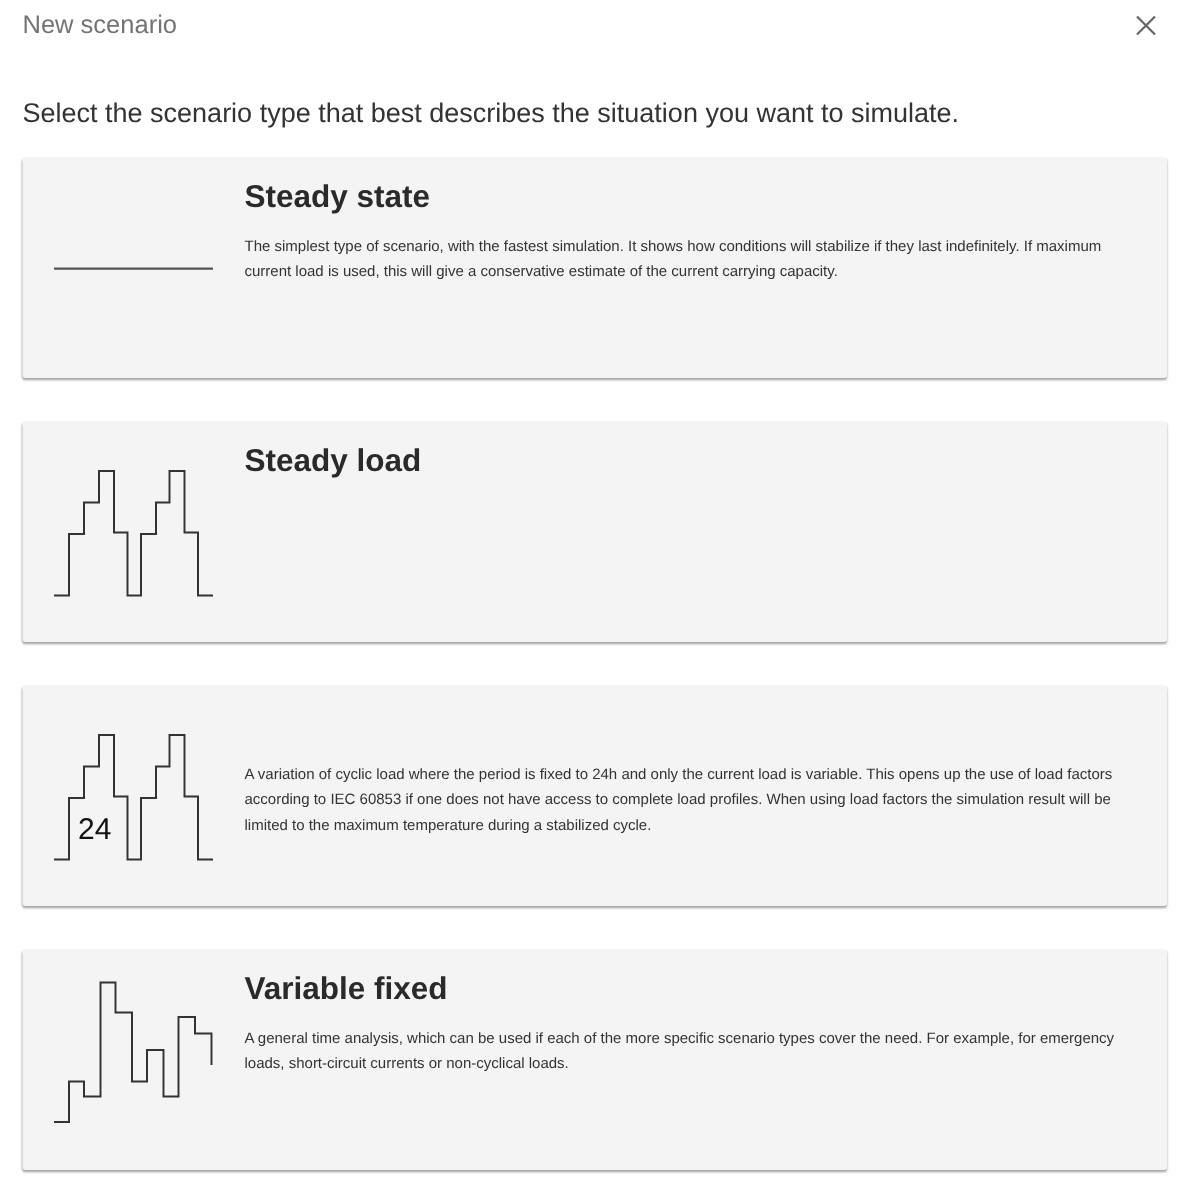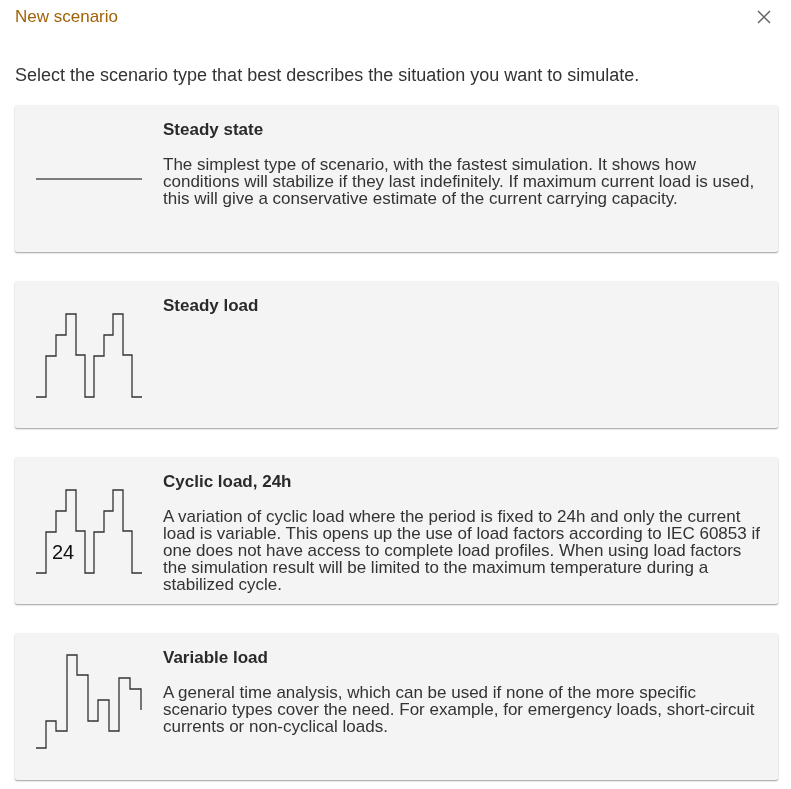--- a/index.html
+++ b/index.html
@@ -1,24 +1,24 @@
 <!DOCTYPE html>
 <html><head>
 <meta charset="utf-8">
 <style>
   html, body { margin:0; padding:0; background:#ffffff; }
   body { width:791px; height:789px; position:relative; overflow:hidden; font-family:"Liberation Sans", sans-serif; color:#212121; }
-  .title { position:absolute; left:15px; top:7px; font-size:17px; color:#a16207;text-align:center; }
+  .title { position:absolute; left:15px; top:7px; font-size:17px; color:#737373;text-align:center; }
   .close { position:absolute; left:755px; top:8px; width:18px; height:18px; cursor:pointer; }
   .subtitle { position:absolute; left:15px; top:65px; font-size:18px; color:#333; }
   .card { position:absolute; left:15px; width:763px; height:147px; background:#f4f4f4;
           box-shadow:0 1px 2px rgba(0,0,0,0.28), 0 1px 1px rgba(0,0,0,0.12); border-radius:2px; cursor:pointer; }
   .card .icon { position:absolute; left:20px; top:14px; width:108px; height:120px; }
-  .card h3 { position:absolute; left:148px; top:15px; margin:0; font-size:17px; font-weight:bold; color:#2a2a2a; }
-  .card p { position:absolute; left:148px; top:51px; margin:0; width:600px; font-size:17px; line-height:17px; color:#333; }
+  .card h3 { position:absolute; left:148px; top:15px; margin:0; font-size:21px; font-weight:bold; color:#2a2a2a; }
+  .card p { position:absolute; left:148px; top:51px; margin:0; width:600px; font-size:10px; line-height:17px; color:#333; }
 </style>
 </head>
 <body>
 
 <div>
   <div class="title">New scenario</div>
   <svg class="close" viewBox="0 0 18 18">
     <path d="M3 3 L15 15 M15 3 L3 15" stroke="#666" stroke-width="1.5" fill="none"></path>
   </svg>
   <div class="subtitle">Select the scenario type that best describes the situation you want to simulate.</div>
@@ -36,24 +36,23 @@
       <polyline fill="none" stroke="#333" stroke-width="1.3" points="1,102 11,102 11,61 21,61 21,40 31,40 31,19 41,19 41,60 50,60 50,102 59,102 59,61 69,61 69,40 78,40 78,19 88,19 88,60 97,60 97,102 107,102"></polyline>
     </svg>
     <h3>Steady load</h3>
   </div>
 
   <div class="card" style="top:457px">
     <svg class="icon" viewBox="0 0 108 120">
       <polyline fill="none" stroke="#333" stroke-width="1.3" points="1,102 11,102 11,61 21,61 21,40 31,40 31,19 41,19 41,60 50,60 50,102 59,102 59,61 69,61 69,40 78,40 78,19 88,19 88,60 97,60 97,102 107,102"></polyline>
       <text x="17" y="88" font-family="Liberation Sans, sans-serif" font-size="20" fill="#111">24</text>
     </svg>
-    <h3>Cyclic load, 24h</h3>
     <p>A variation of cyclic load where the period is fixed to 24h and only the current load is variable. This opens up the use of load factors according to IEC 60853 if one does not have access to complete load profiles. When using load factors the simulation result will be limited to the maximum temperature during a stabilized cycle.</p>
   </div>
 
   <div class="card" style="top:633px">
     <svg class="icon" viewBox="0 0 108 120">
       <polyline fill="none" stroke="#333" stroke-width="1.3" points="1,101 11,101 11,74 21,74 21,84 32,84 32,8 42,8 42,28 53,28 53,74 63,74 63,53 74,53 74,84 84,84 84,31 95,31 95,42 106,42 106,63"></polyline>
     </svg>
-    <h3>Variable load</h3>
-    <p>A general time analysis, which can be used if none of the more specific scenario types cover the need. For example, for emergency loads, short-circuit currents or non-cyclical loads.</p>
+    <h3>Variable fixed</h3>
+    <p>A general time analysis, which can be used if each of the more specific scenario types cover the need. For example, for emergency loads, short-circuit currents or non-cyclical loads.</p>
   </div>
 </div>
 
 </body></html>

